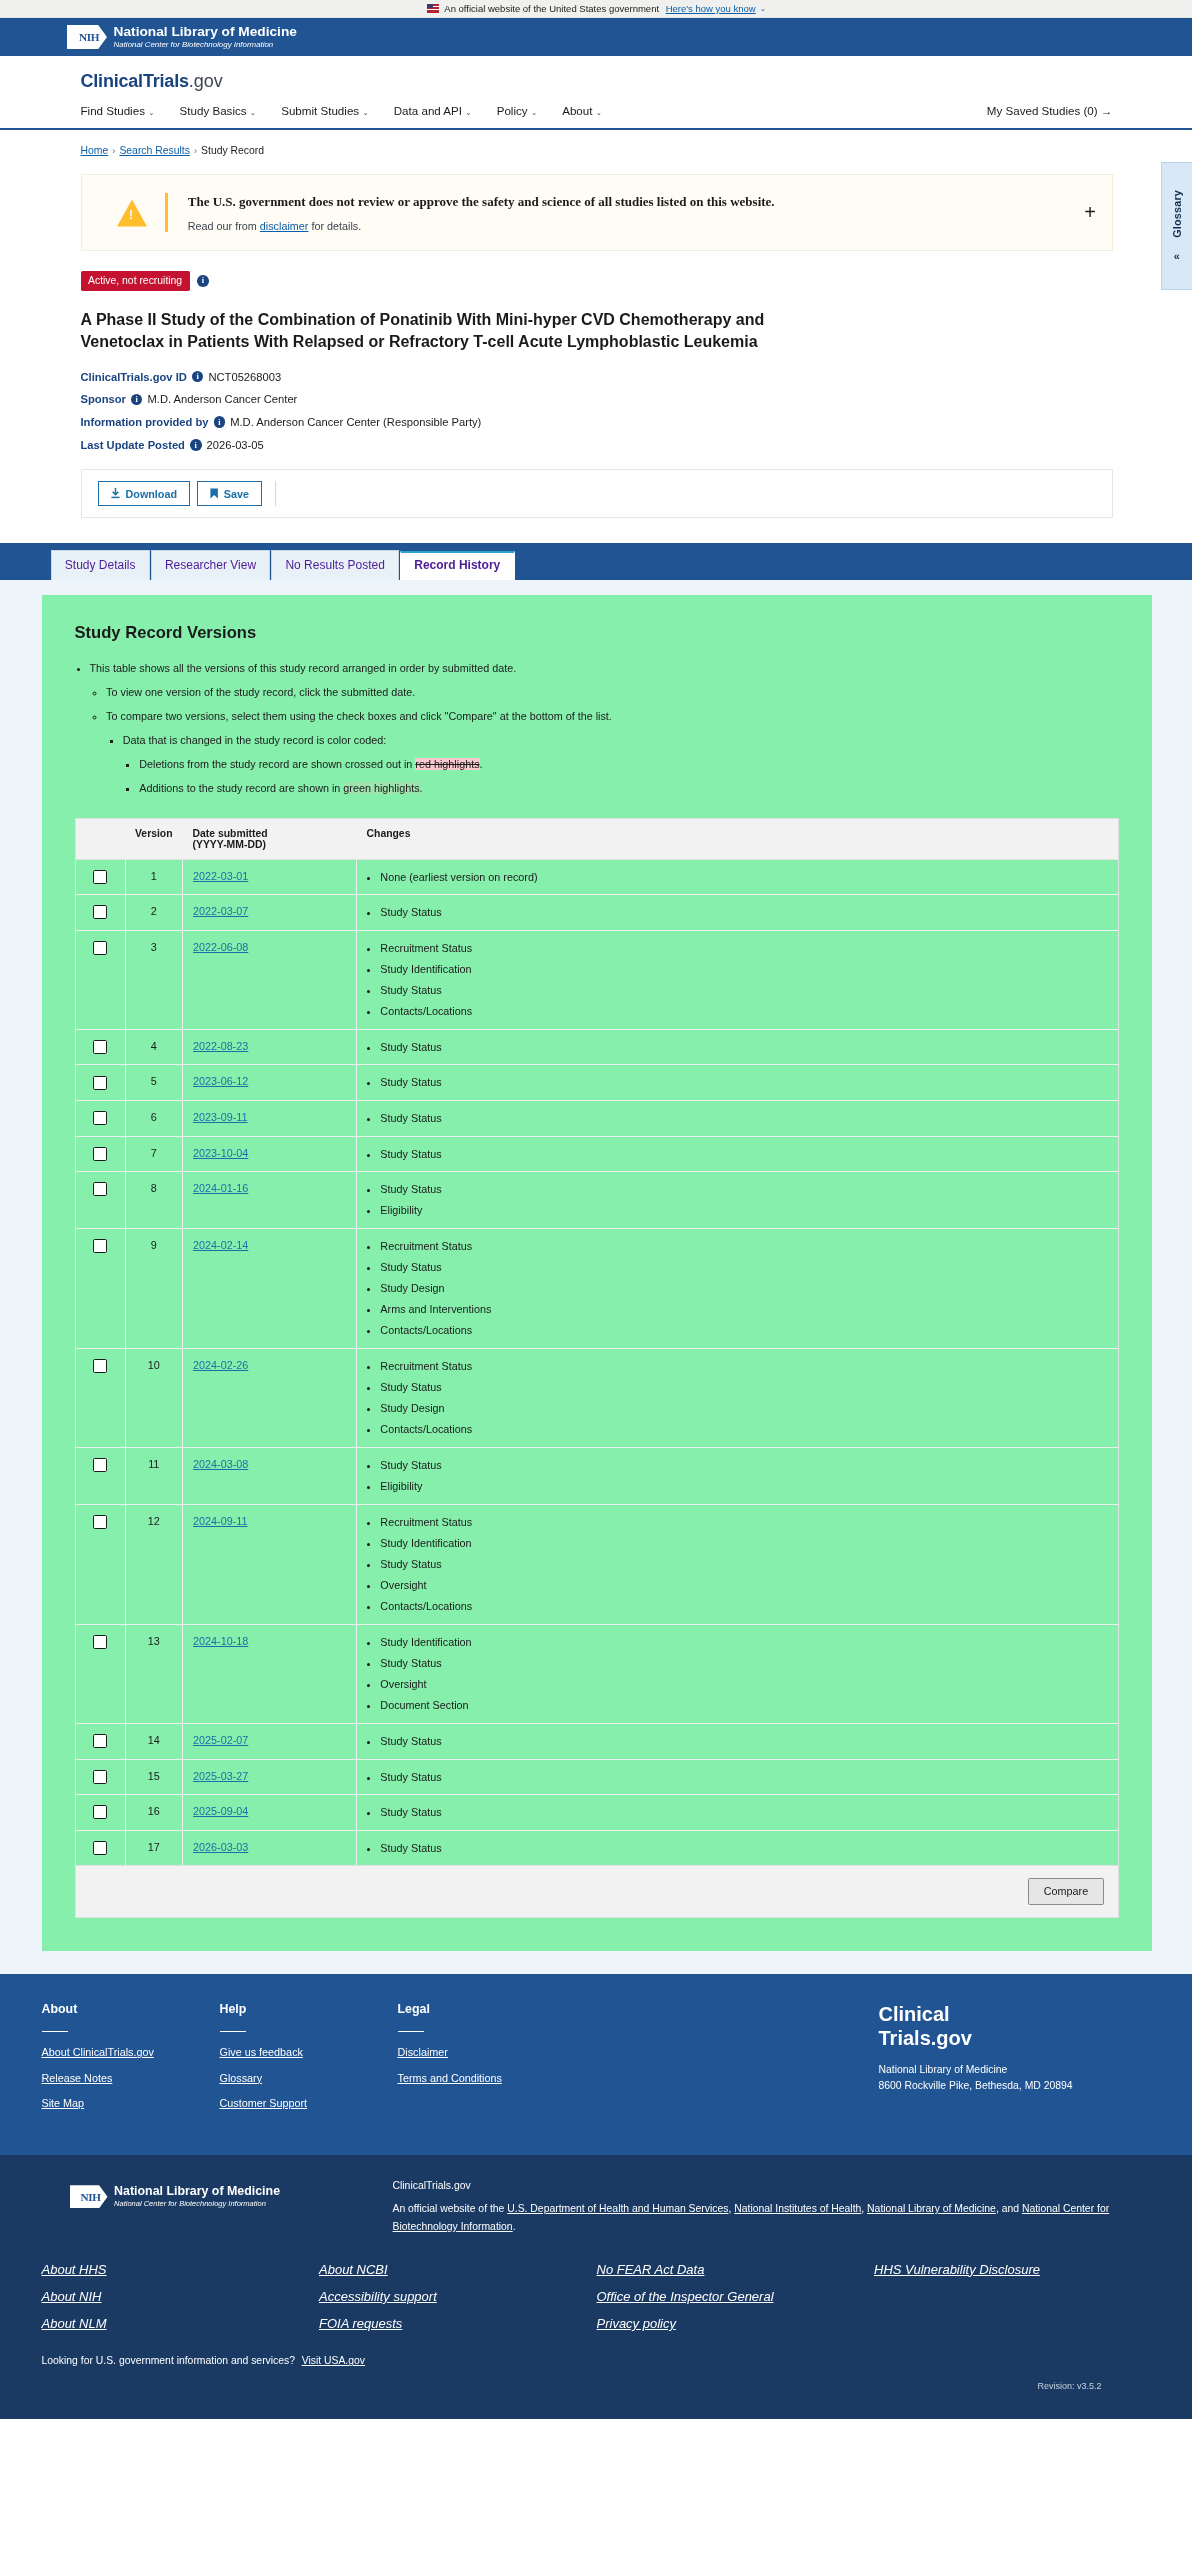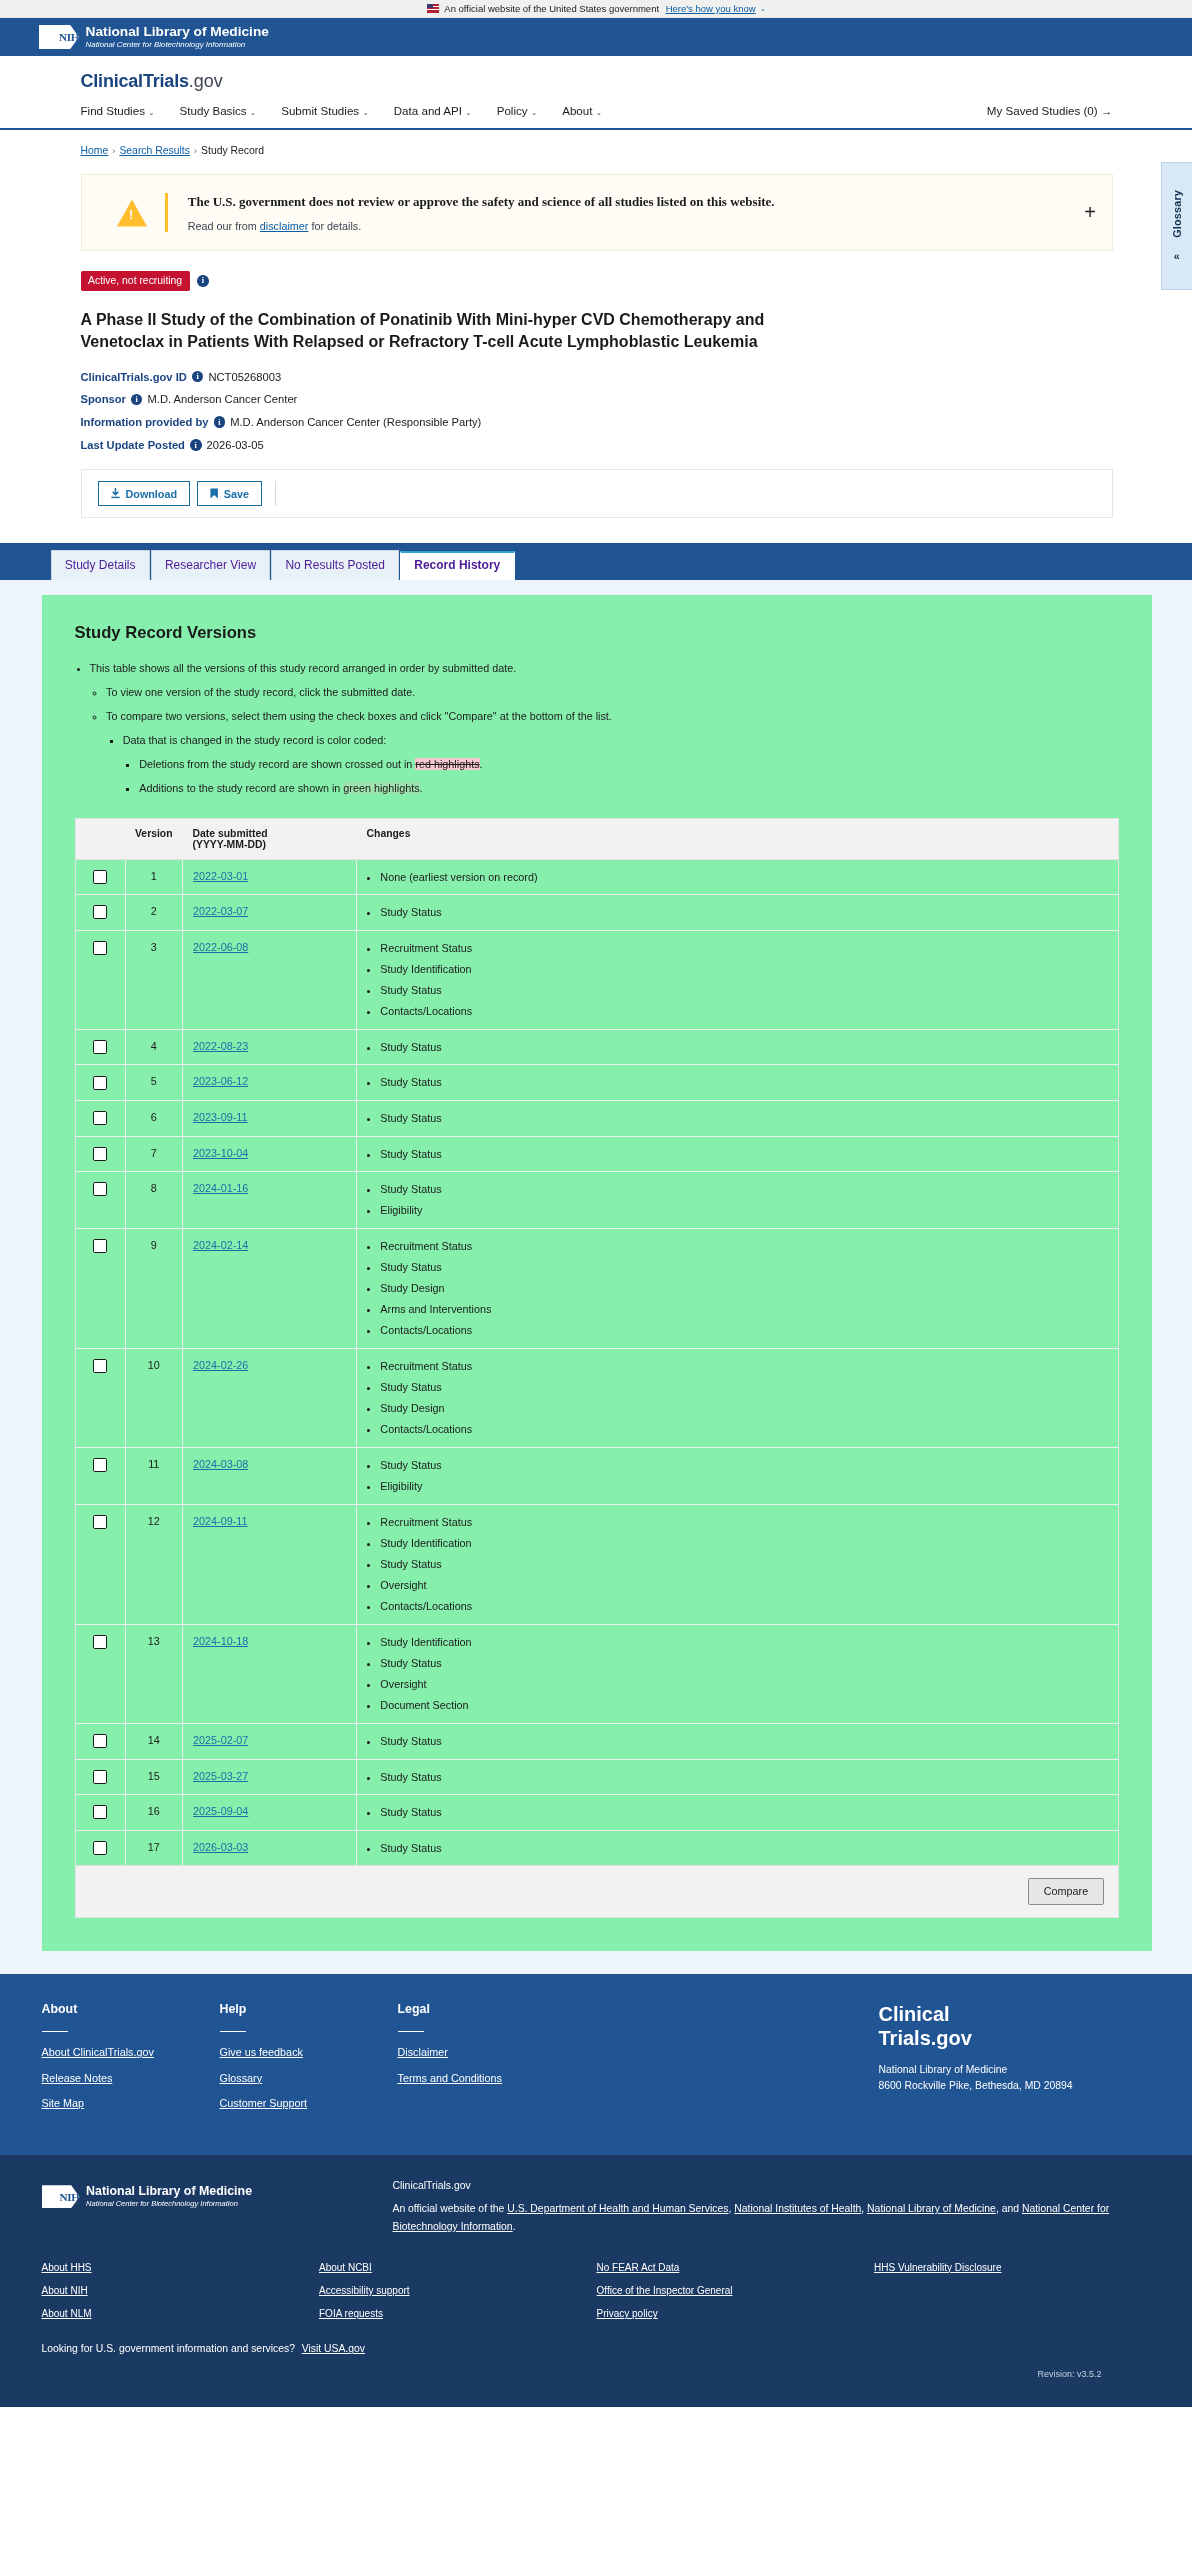--- a/index.html
+++ b/index.html
@@ -40,22 +40,23 @@
   .nlm-header{
     background:#205493;
     height:38px;
     display:flex;
     align-items:center;
     padding-left:39px;
   }
   .nih-logo-wrap{ display:flex; align-items:center; gap:6.6px;}
   .nih-mark{
     width:40px;height:24px;background:#ffffff;position:relative;
-    display:flex;align-items:center;justify-content:flex-end;
+    display:flex;align-items:center;justify-content:center;
     clip-path: polygon(0 0, 78% 0, 100% 50%, 78% 100%, 0 100%);
+    margin-left: 28px;
   }
   .nih-mark span{
     font-size:11.2px;font-weight:bold;color:#205493;letter-spacing:-0.4px;
     font-family:"Liberation Serif", serif;padding-left:4.1px;
   }
   .nlm-title{ color:#fff; line-height:1.05;}
   .nlm-title .t1{ font-size:13.7px; font-weight:bold; display:block;}
   .nlm-title .t2{ font-size:7.9px; font-style:italic; display:block; margin-top:1.7px;}
 
   
@@ -226,21 +227,21 @@
   .fn-top{ display:flex; gap:36px; align-items:flex-start;}
   .fn-logo{ display:flex; align-items:center; gap:6.6px; width:315px; flex:none; padding-top:5px;}
   .fn-logo .nih-mark{ width:38px;height:23px;}
   .fn-logo .t1{ font-size:12.4px; font-weight:bold; display:block;}
   .fn-logo .t2{ font-size:7.5px; font-style:italic; display:block; margin-top:1.7px;}
   .fn-text .l1{ font-size:10.4px; margin-bottom:9px;}
   .fn-text .l2{ font-size:10.4px; line-height:1.75; max-width:770px;}
   .fn-text a{ color:#fff; text-decoration:underline;}
   .fn-links{ display:flex; margin-top:25px;}
   .fn-links .fl-col{ width:306px;}
-  .fn-links a{ display:block; color:#fff; font-size:10px; text-decoration:underline; margin-bottom:12.4px;}
+  .fn-links a{ display:block; color:#fff; font-size:13px; text-decoration:underline; margin-bottom:12.4px;font-style:italic;}
   .fn-usa{ margin-top:11.6px; font-size:10.4px;}
   .fn-usa a{ color:#fff; text-decoration:underline; margin-left:6.6px;}
   .fn-rev{ text-align:right; font-size:9px; color:#c6d2e0; margin-top:15px; padding-right:50px;}
 </style>
 </head>
 <body>
 
 <div class="gov-banner">
   <span class="flag"></span>
   <span>An official website of the United States government</span>

